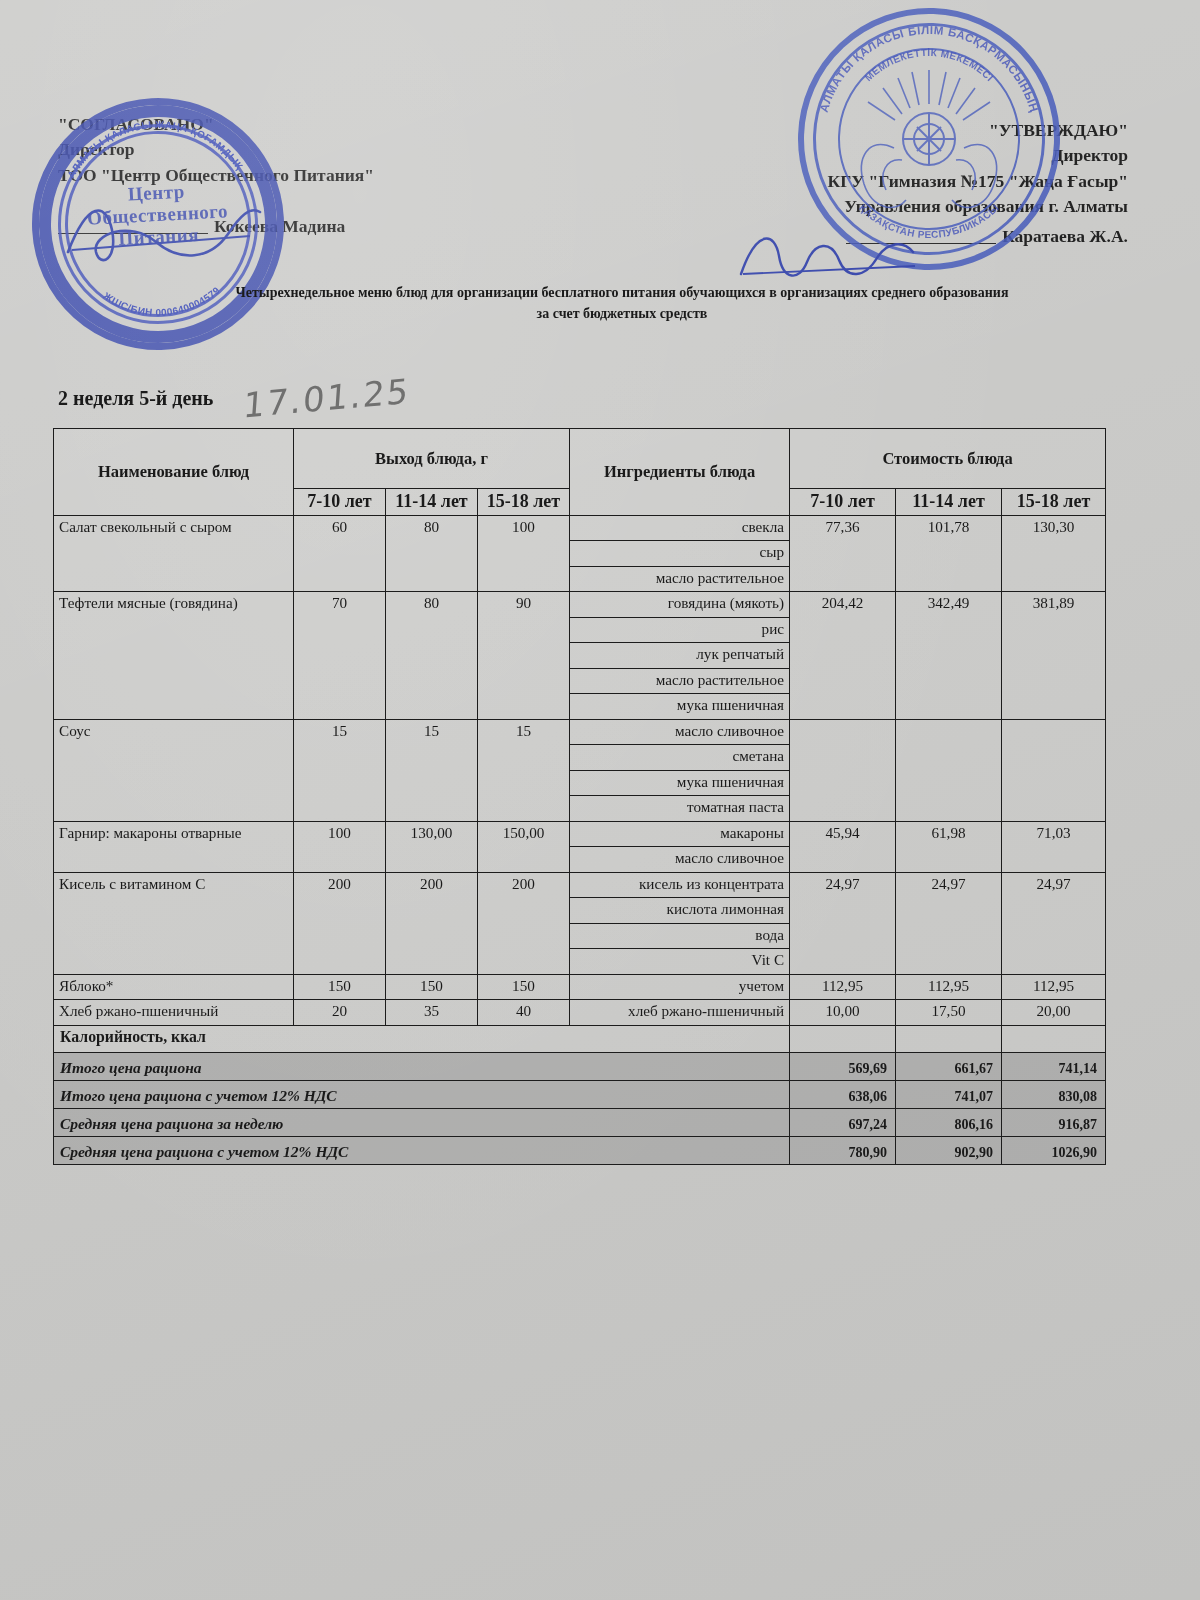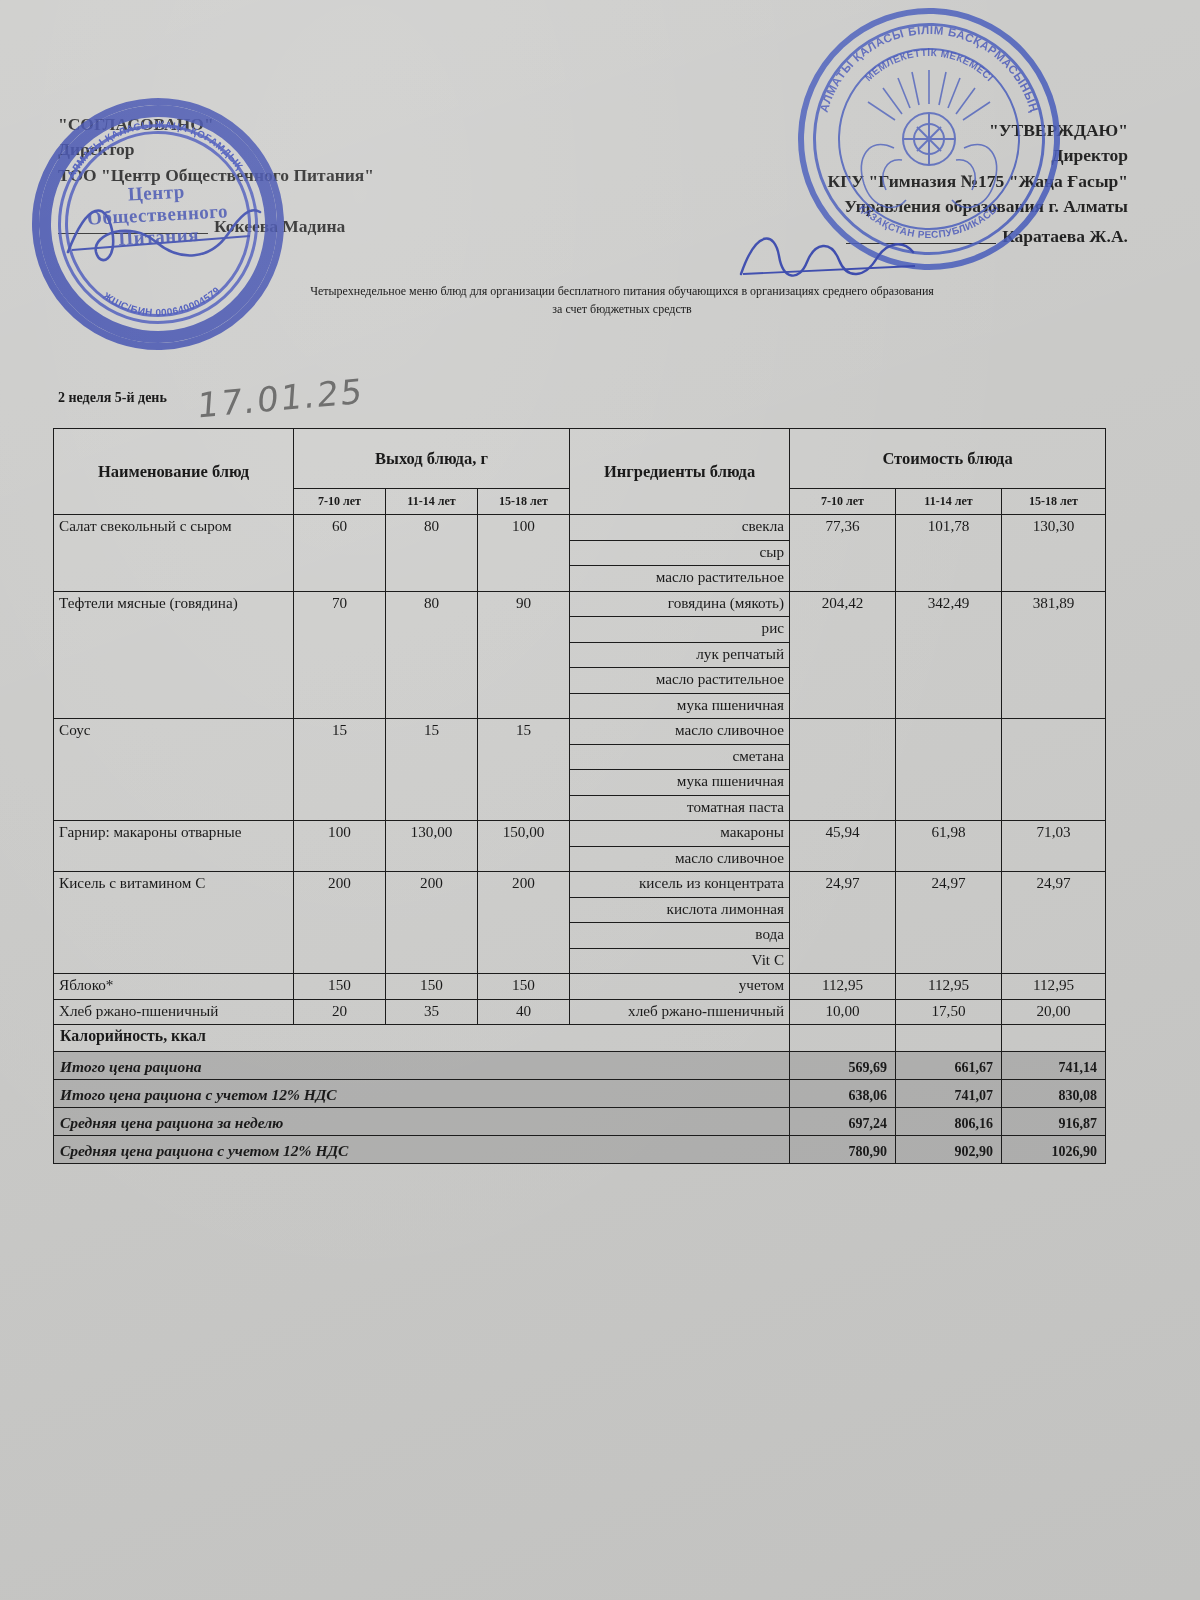--- a/index.html
+++ b/index.html
@@ -85,26 +85,26 @@
 
   .circ-text { font-family: "Liberation Sans", sans-serif; font-size: 11.5px; font-weight: bold; fill: #3a4ab5; letter-spacing: .6px; }
   .circ-text-sm { font-family: "Liberation Sans", sans-serif; font-size: 10px; font-weight: bold; fill: #3a4ab5; letter-spacing: .4px; }
 
   .signature-scrawl { position: absolute; z-index: 4; pointer-events: none; }
   .sig-scrawl-left  { left: 60px;  top: 190px; }
   .sig-scrawl-right { right: 255px; top: 222px; }
 
   
   .title-wrap { position: absolute; left: 0; right: 0; top: 282px; text-align: center; z-index: 6; }
-  .title-line { font-weight: normal; font-size: 12px; line-height: 1.5; padding-left: 44px; }
+  .title-line { font-weight: bold; font-size: 14px; line-height: 1.5; padding-left: 44px; }
   .title-line.l3 { margin-top: 12px; }
 
   
   .weekday-row { position: absolute; left: 58px; top: 378px; z-index: 6; }
-  .weekday-label { font-weight: bold; font-size: 14px; display: inline-block; vertical-align: middle; }
+  .weekday-label { font-weight: bold; font-size: 20px; display: inline-block; vertical-align: middle; }
   .handwritten {
     display: inline-block; vertical-align: middle;
     margin-left: 26px;
     font-family: "DejaVu Sans", sans-serif;
     font-size: 34px; color: #5b5b5b;
     transform: rotate(-5deg) skewX(-9deg);
     letter-spacing: 2px;
     opacity: .82;
   }
 
@@ -121,21 +121,21 @@
     border: 1.4px solid #1c1c1c;
     padding: 2px 5px;
     vertical-align: top;
     font-weight: normal;
     line-height: 1.2;
     background: rgba(255,255,255,0.045);
   }
   table.menu th { font-weight: bold; text-align: center; vertical-align: middle; }
 
   .hdr-main { height: 60px; font-size: 16.5px; }
-  .hdr-sub  { height: 26px; font-size: 12px; }
+  .hdr-sub  { height: 26px; font-size: 18px; }
 
   td.c-name { text-align: left; padding-left: 6px; }
   td.c-num  { text-align: center; }
   td.c-ing  { text-align: right; padding-left: 6px; }
   td.c-cost { text-align: center; }
 
   .ing-row td { height: 25.5px; }
 
   tr.sum-row td {
     font-style: italic; font-weight: bold;

